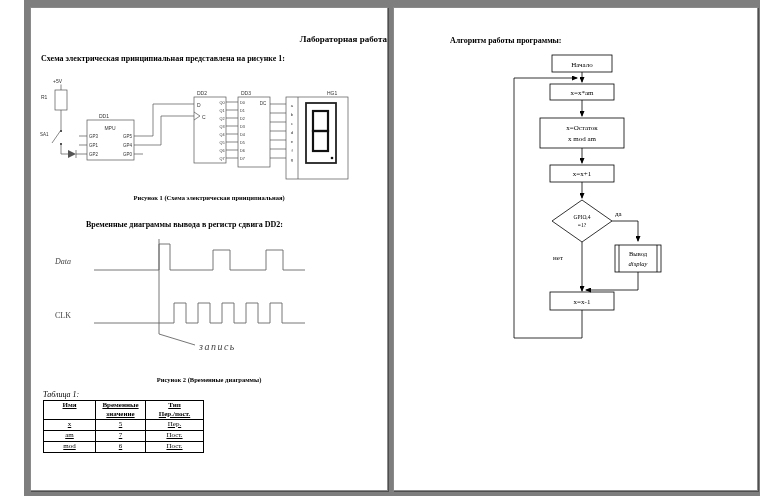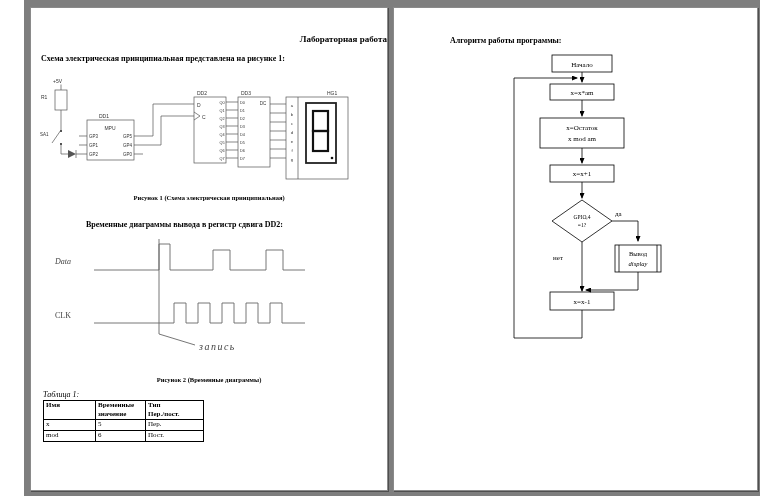--- a/index.html
+++ b/index.html
@@ -16,21 +16,21 @@
   .caption{position:absolute;left:0;right:0;text-align:center;font-weight:bold;font-size:6.5px;}
   .c1{top:186px;}
   .c2{top:368px;}
   .tlabel{position:absolute;left:12px;top:382px;font-size:8px;font-style:italic;}
   svg{position:absolute;overflow:visible;}
   .schematic{left:8px;top:66px;width:332px;height:112px;}
   .timing{left:18px;top:228px;width:302px;height:130px;}
   .heading{left:56px;top:28px;}
   .flow{left:88px;top:42px;width:244px;height:312px;}
   .vars{position:absolute;left:12px;top:392px;border-collapse:collapse;}
-  .vars th,.vars td{border:1px solid #000;font-size:7px;padding:0 2px;text-align:left;vertical-align:top;line-height:1.25;}
+  .vars th,.vars td{border:1px solid #000;font-size:7px;padding:0 2px;text-align:center;vertical-align:top;line-height:1.25;text-decoration:underline;}
   .vars th{font-weight:bold;white-space:pre-line;}
   .vars td{height:10px;}
   .schematic text{font-family:"Liberation Sans",sans-serif;fill:#333;}
   .schematic line,.schematic rect,.schematic path,.schematic polyline{stroke:#555;stroke-width:0.7;fill:none;}
   .timing text{fill:#444;}
   .timing path,.timing line{stroke:#666;stroke-width:0.9;fill:none;}
   .flow text{fill:#000;}
   .flow rect,.flow polygon,.flow line,.flow path{stroke:#000;stroke-width:0.8;fill:none;}
 </style>
 </head>
@@ -181,20 +181,25 @@
 значение</th>
       <th>Тип
 Пер./пост.</th>
     </tr>
     <tr>
       <td>x</td>
       <td>5</td>
       <td>Пер.</td>
     </tr>
     <tr>
+      <td>am</td>
+      <td>7</td>
+      <td>Пост.</td>
+    </tr>
+    <tr>
       <td>mod</td>
       <td>6</td>
       <td>Пост.</td>
     </tr>
   </tbody>
     </table>
 </div>
 
 <div class="page page-right">
   <div class="para heading">Алгоритм работы программы:</div>

